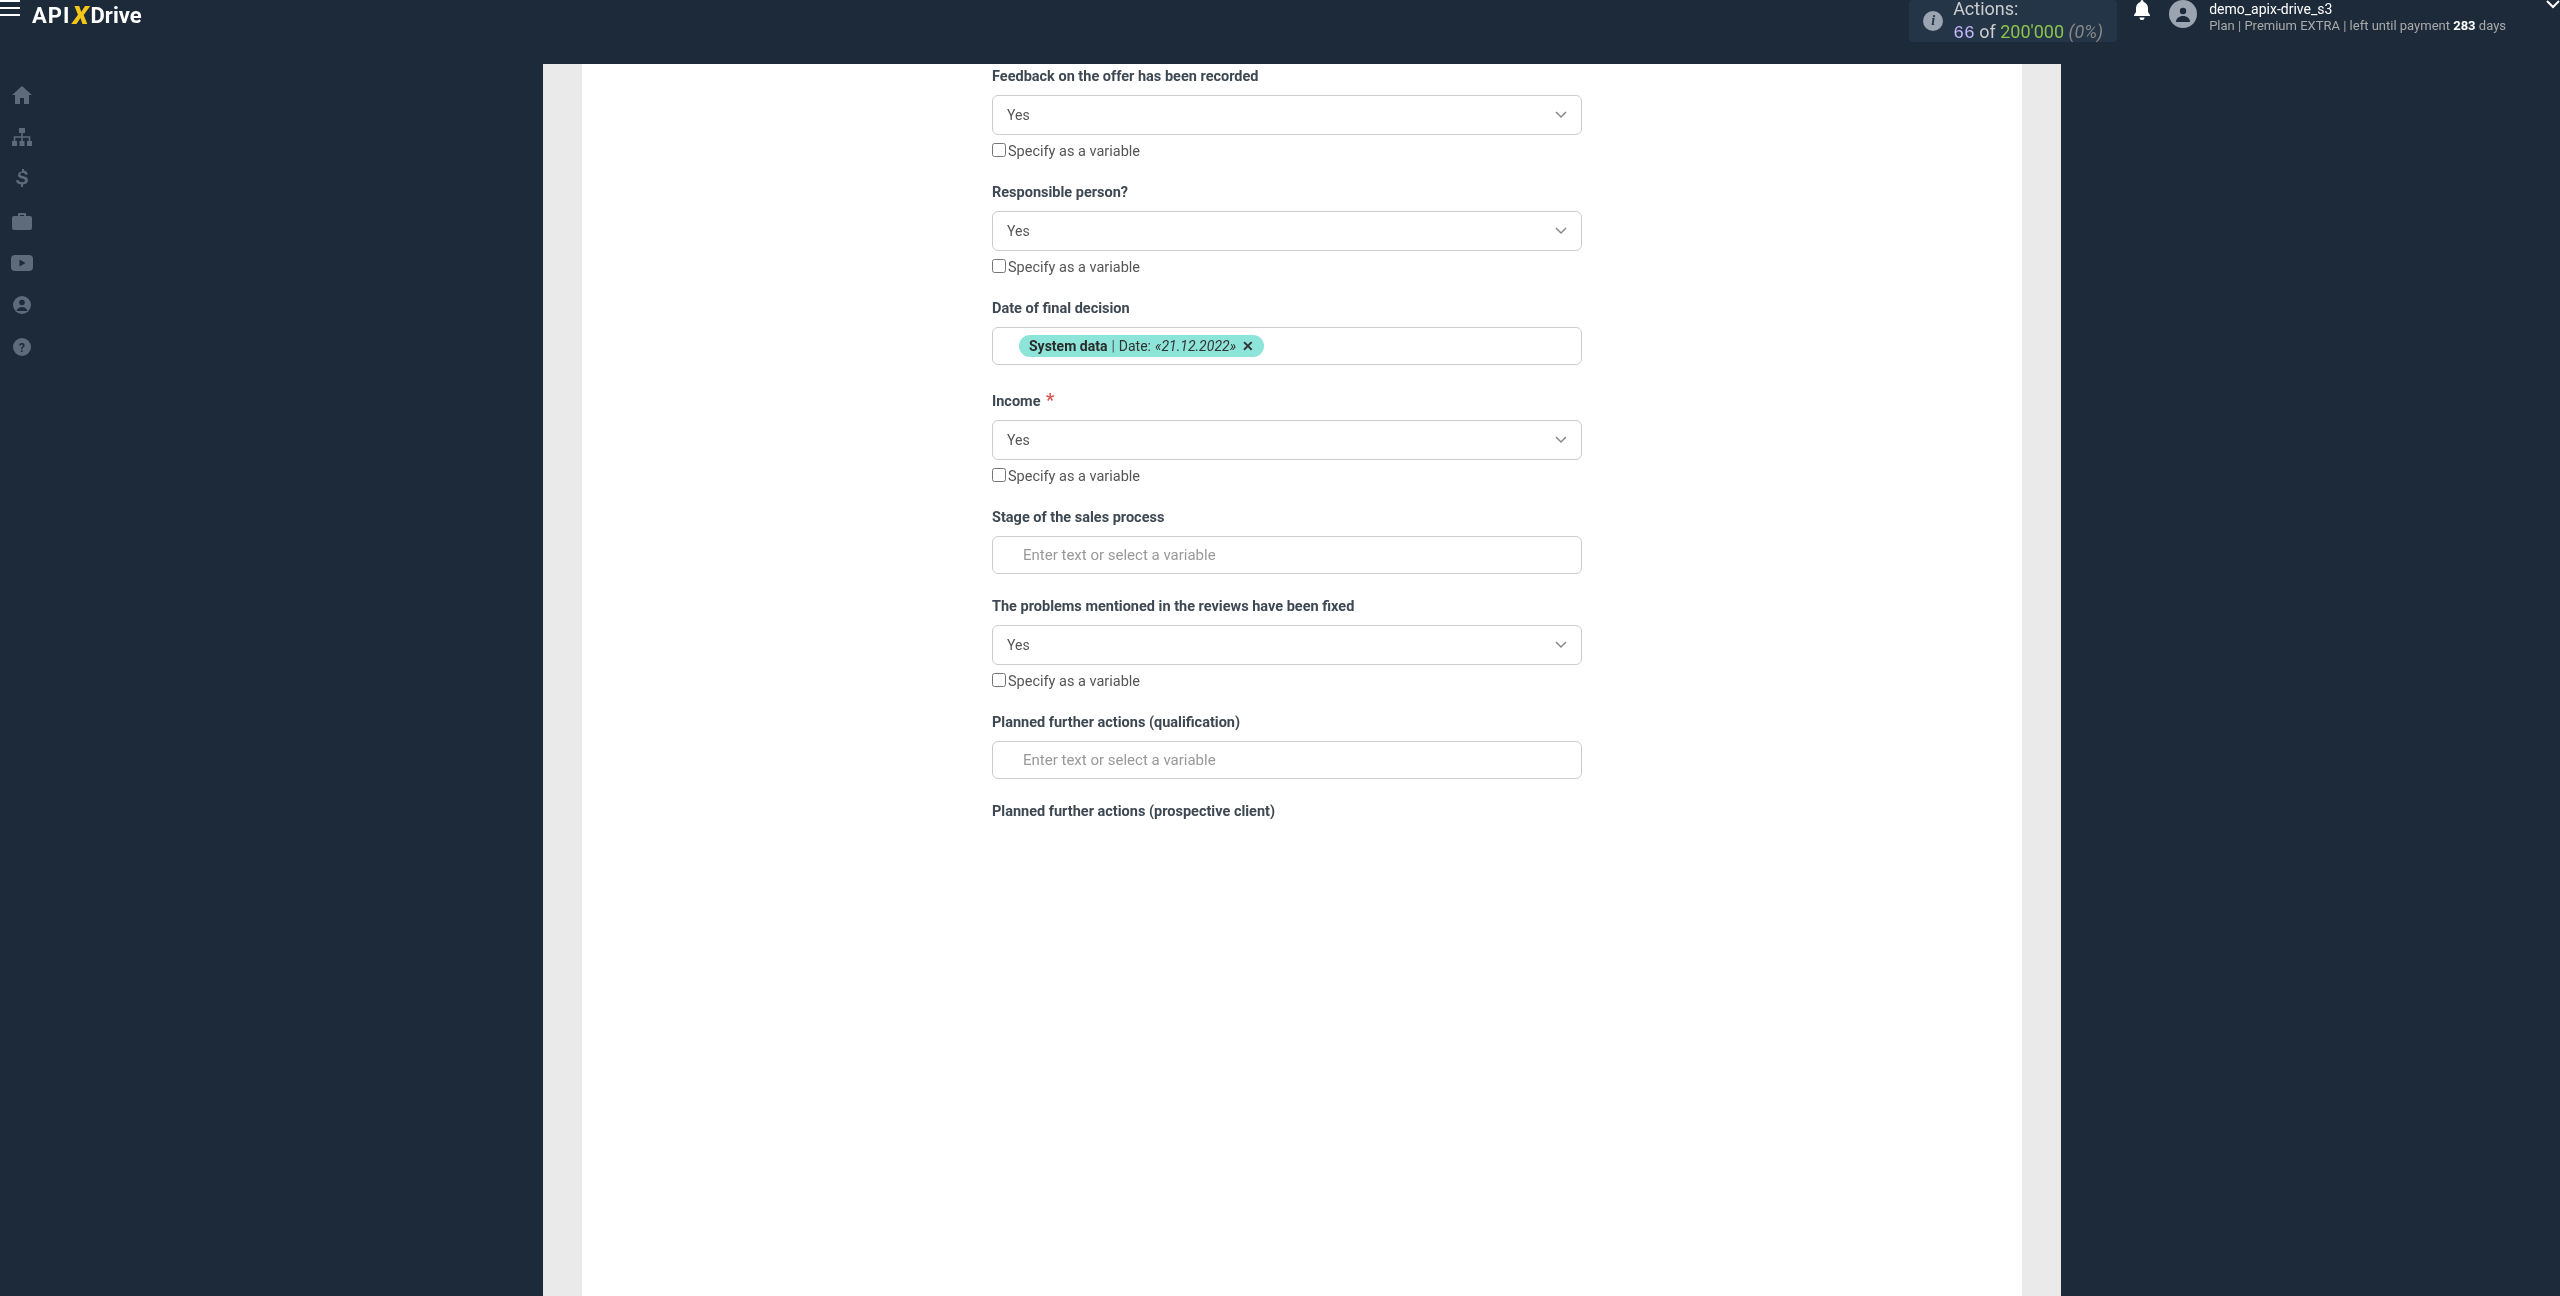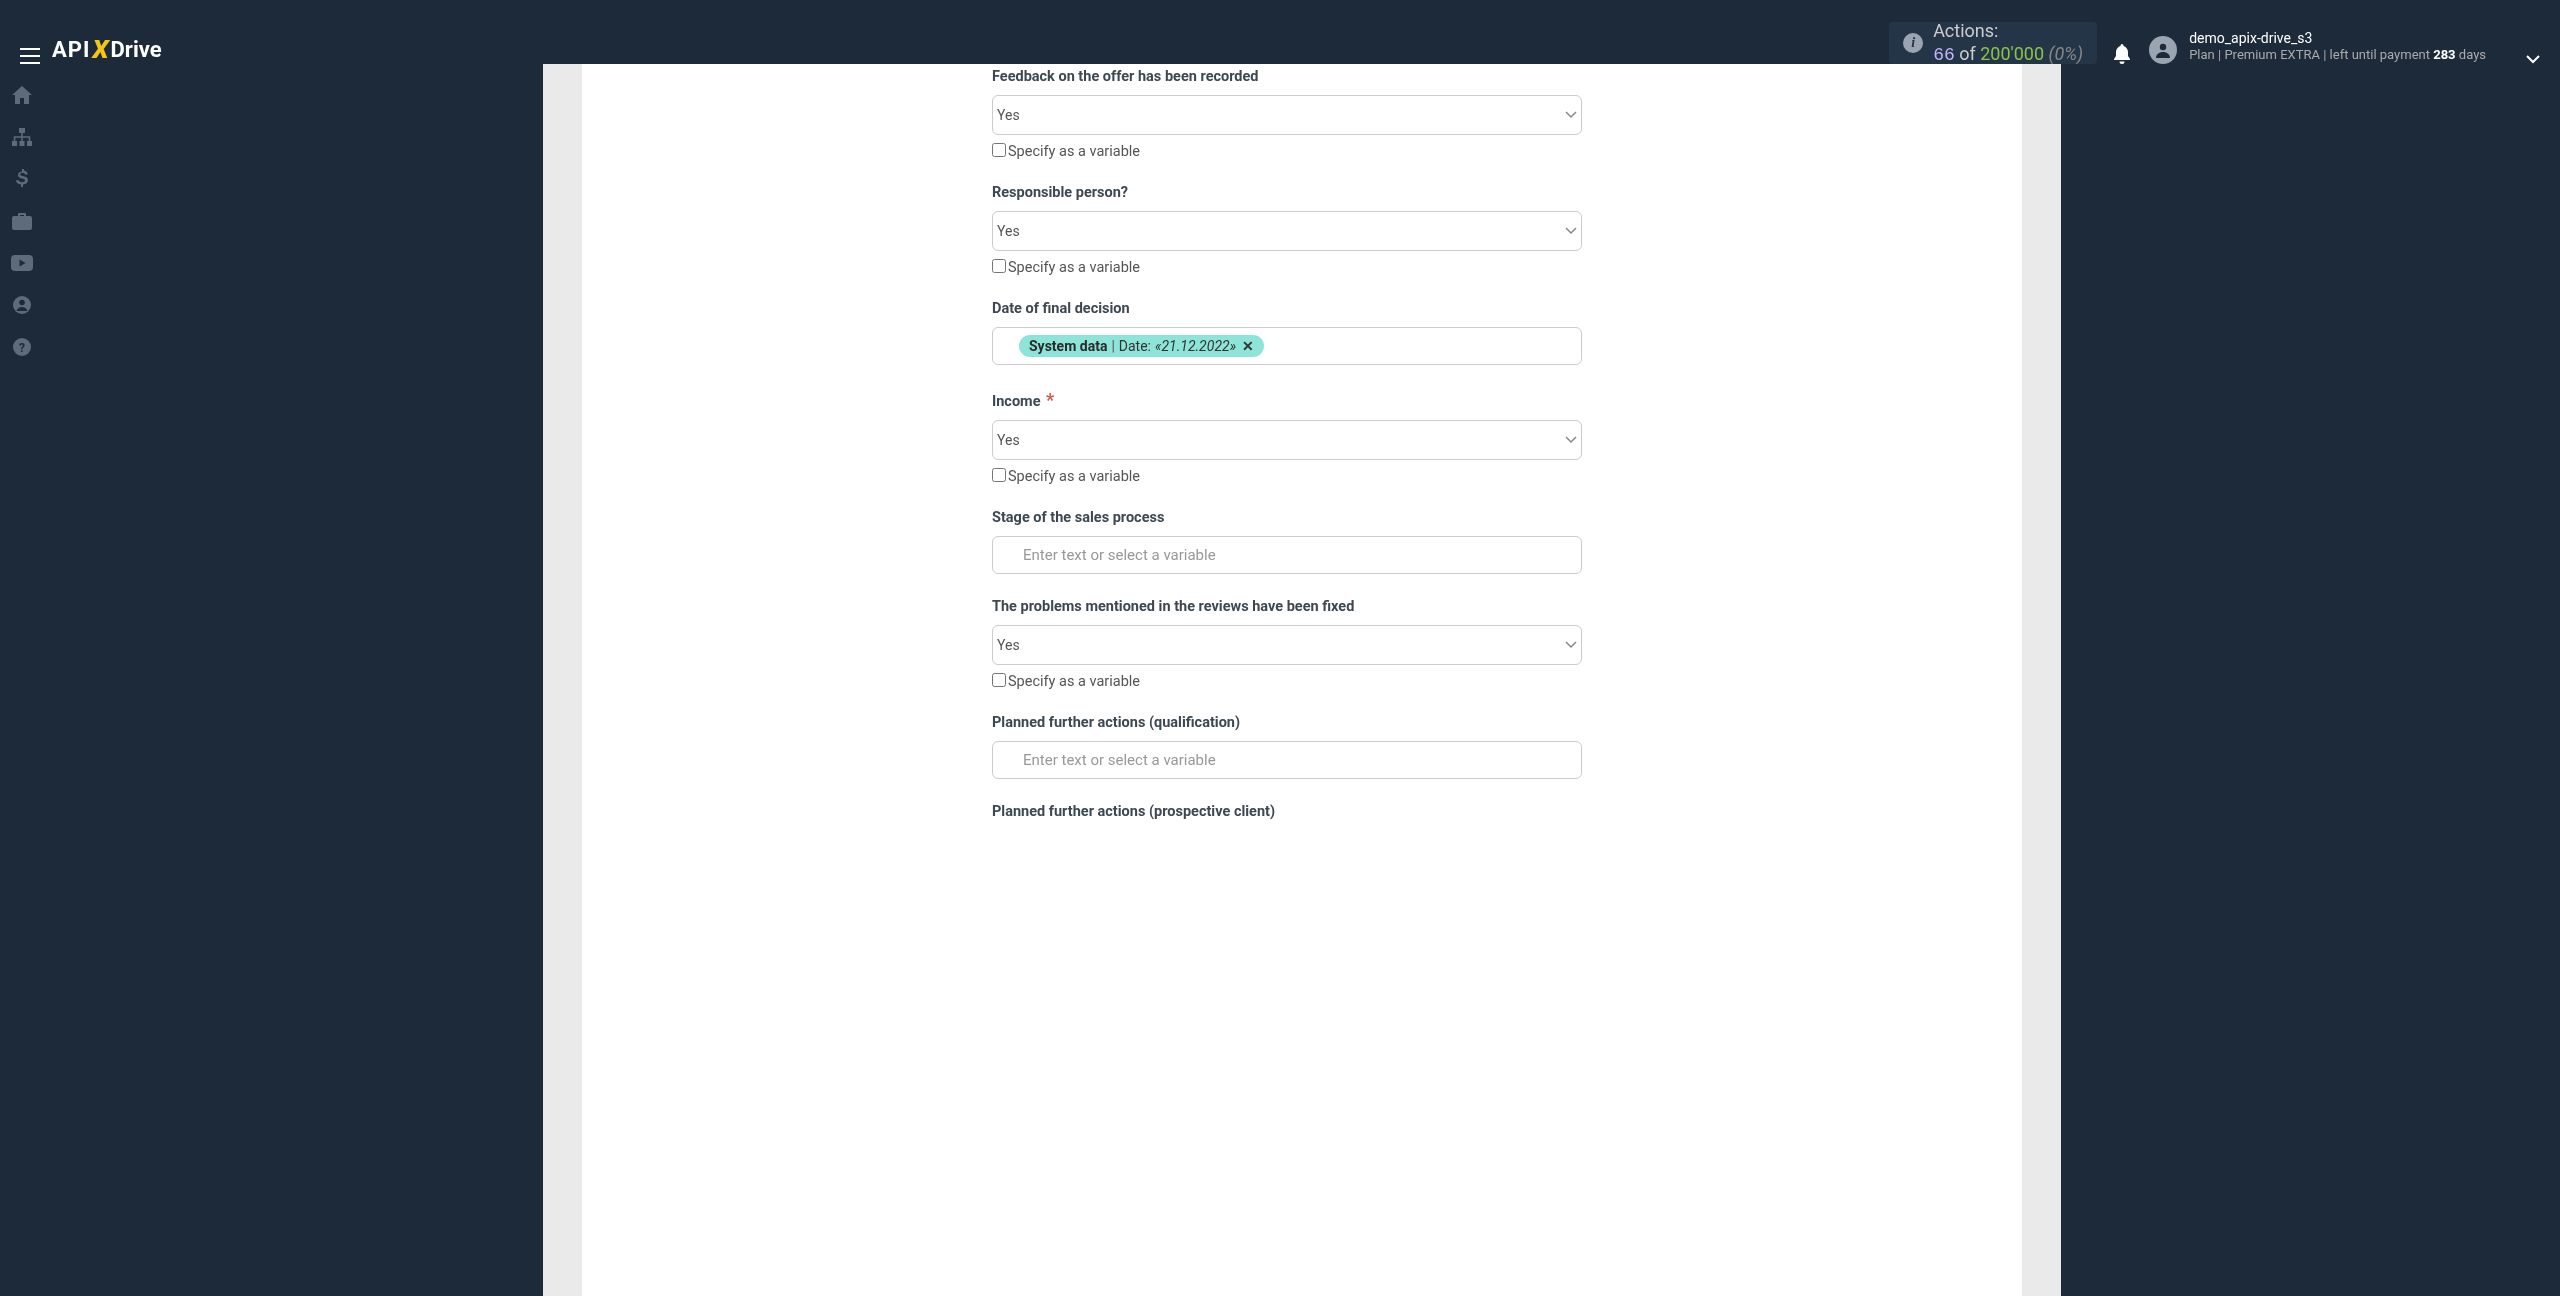--- a/index.html
+++ b/index.html
@@ -6,22 +6,22 @@
 body {
   font-family: -apple-system, BlinkMacSystemFont, "Segoe UI", Roboto, "Helvetica Neue", Arial, sans-serif;
   background: #f0f0f0;
   color: #333;
   font-size: 14px;
 }
 .topbar {
   background: #1c2a3a;
   height: 64px;
   display: flex;
-  align-items: flex-end;
-  padding: 0 20px;
+  align-items: flex-start;
+  padding: 0 0;
   position: fixed;
   top: 0; left: 0; right: 0;
   z-index: 100;
 }
 .hamburger { color: #fff; font-size: 22px; cursor: pointer; margin-right: 12px; }
 .logo { display: flex; align-items: center; font-size: 22px; font-weight: 700; }
 .logo .api { color: #fff; letter-spacing: 1px; }
 .logo .x { color: #f5c518; font-size: 26px; font-style: italic; margin: 0 2px; font-weight: 900; }
 .logo .drive { color: #fff; }
 .topbar-spacer { flex: 1; }
@@ -120,21 +120,21 @@
   margin-bottom: 10px;
 }
 .field-label .required { color: #d9534f; font-size: 18px; margin-left: 2px; }
 .select-box {
   border: 1px solid #ccc;
   border-radius: 6px;
   height: 40px;
   display: flex;
   align-items: center;
   justify-content: space-between;
-  padding: 0 4px;
+  padding: 0 14px;
   color: #555;
   cursor: pointer;
   background: #fff;
 }
 .select-box .chev { color: #888; font-size: 13px; }
 .text-field {
   border: 1px solid #ccc;
   border-radius: 6px;
   min-height: 38px;
   padding: 6px 26px;

